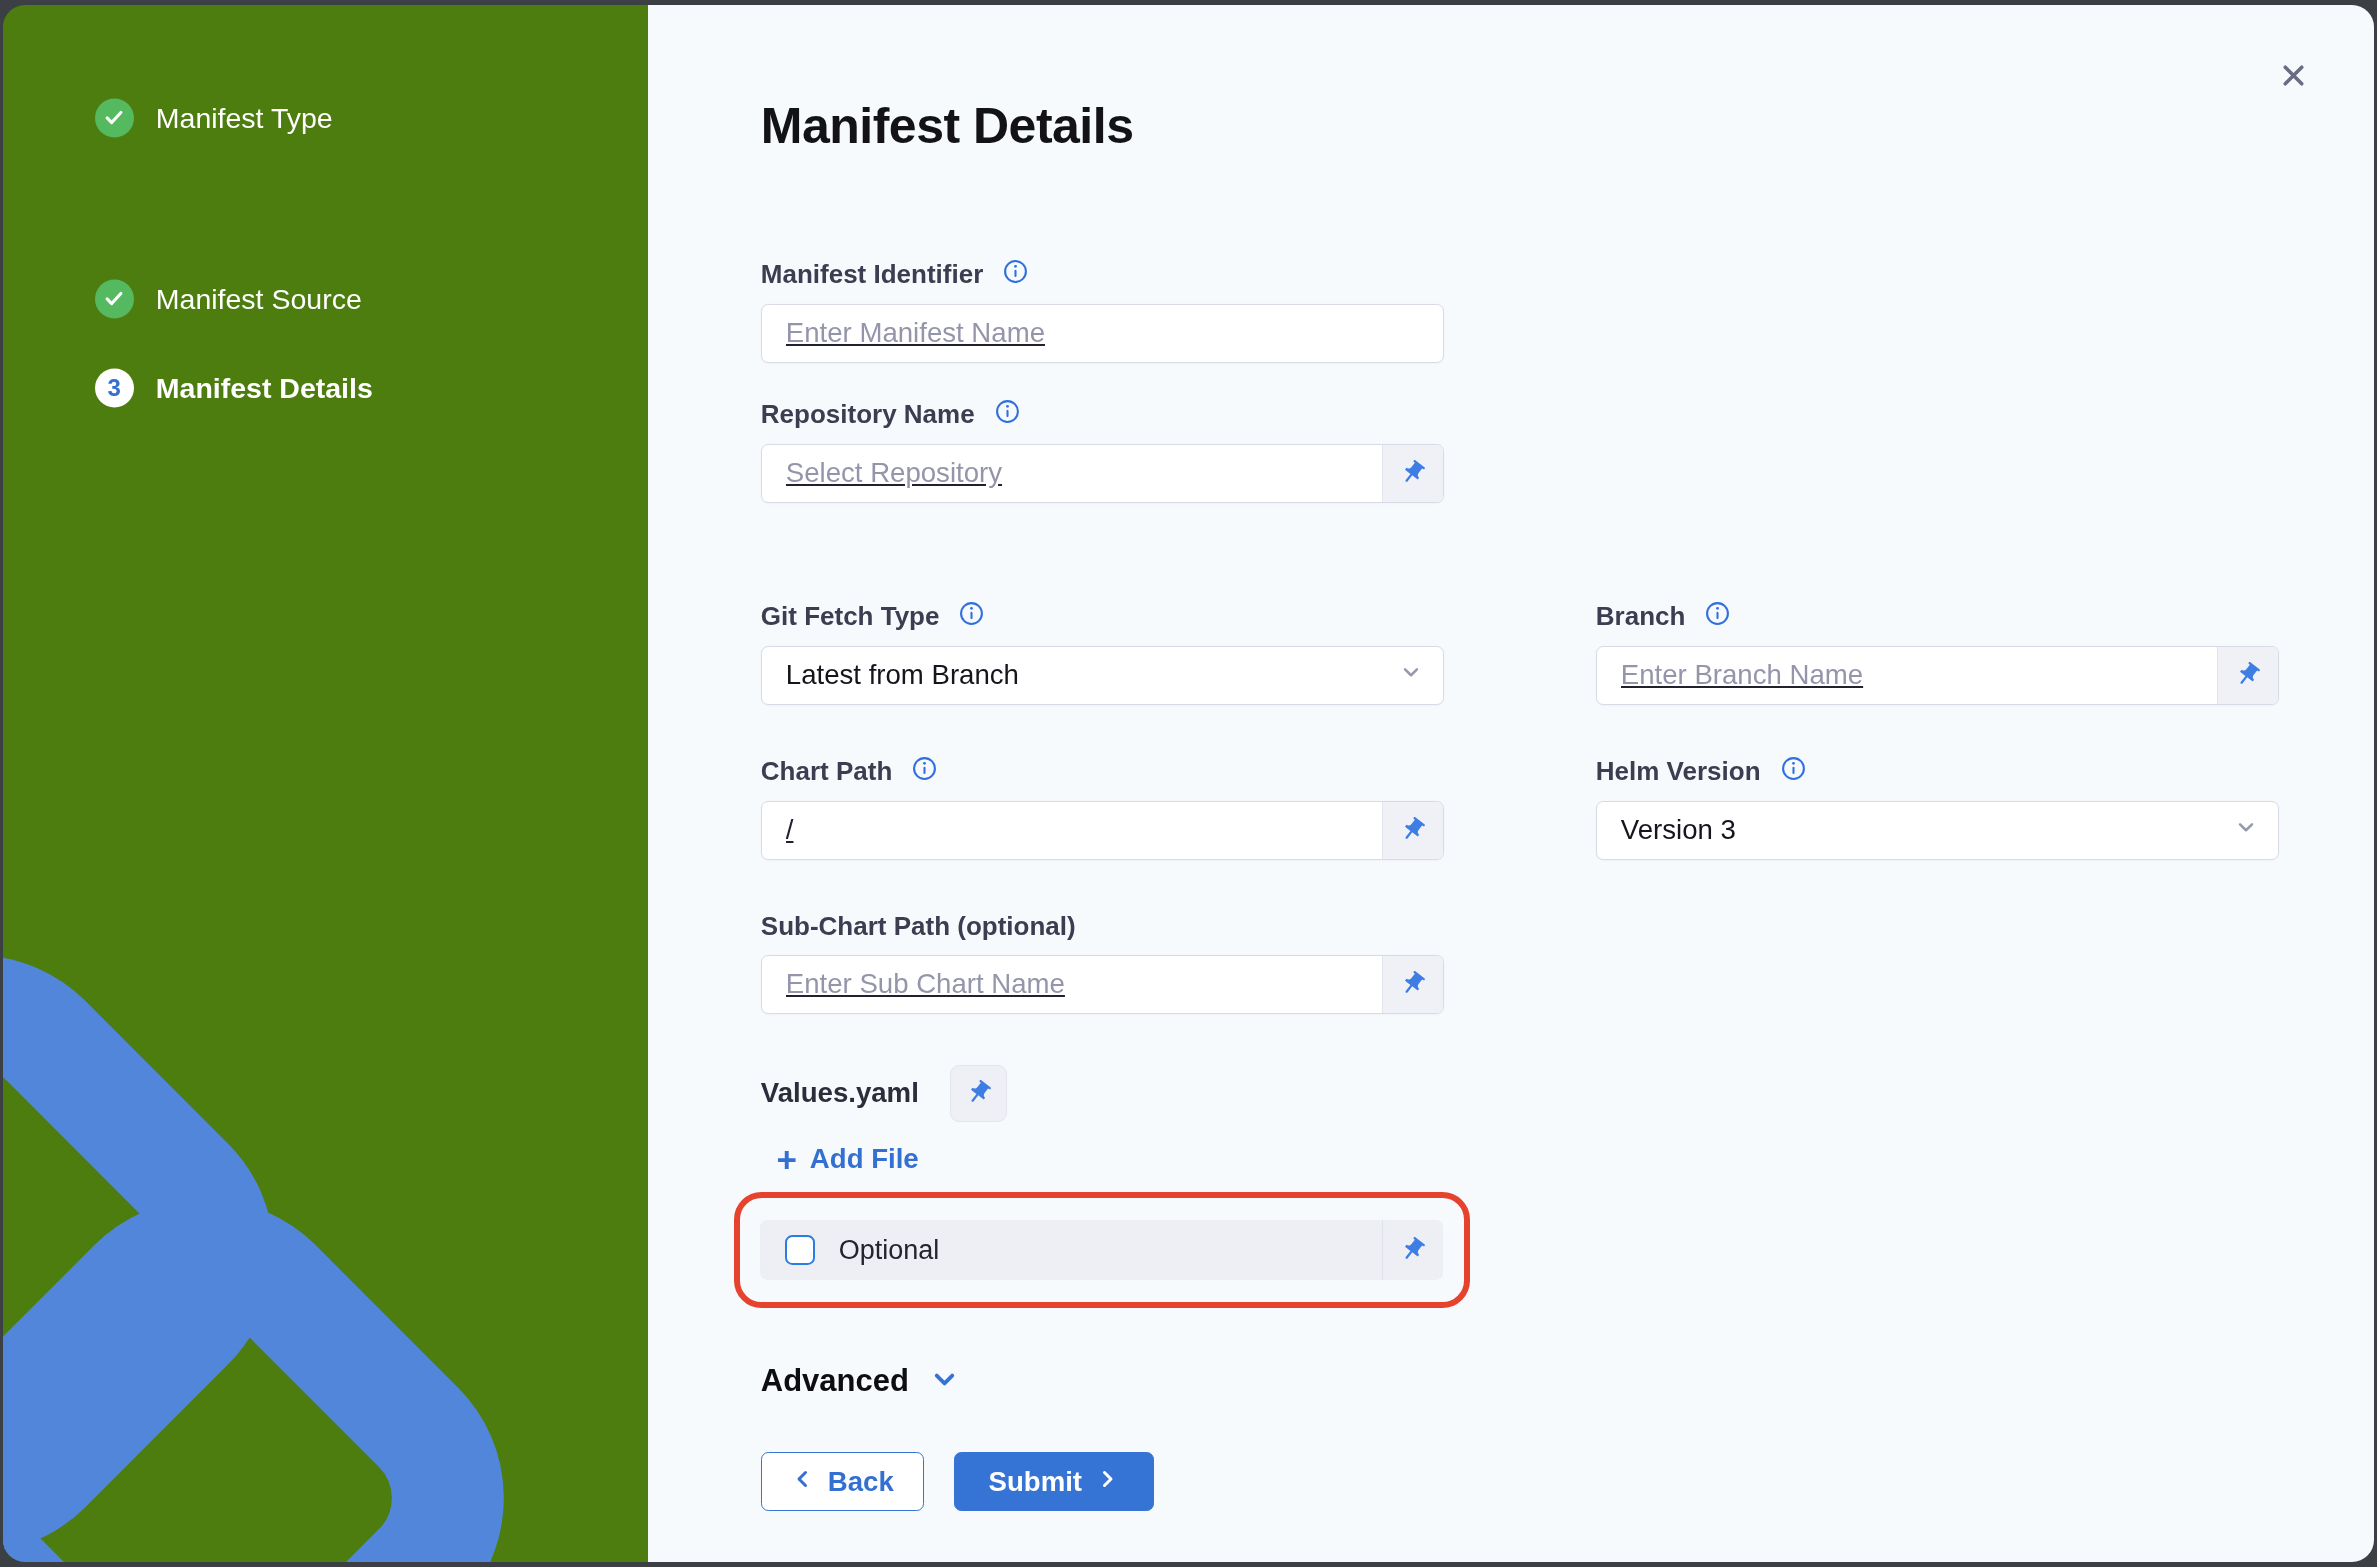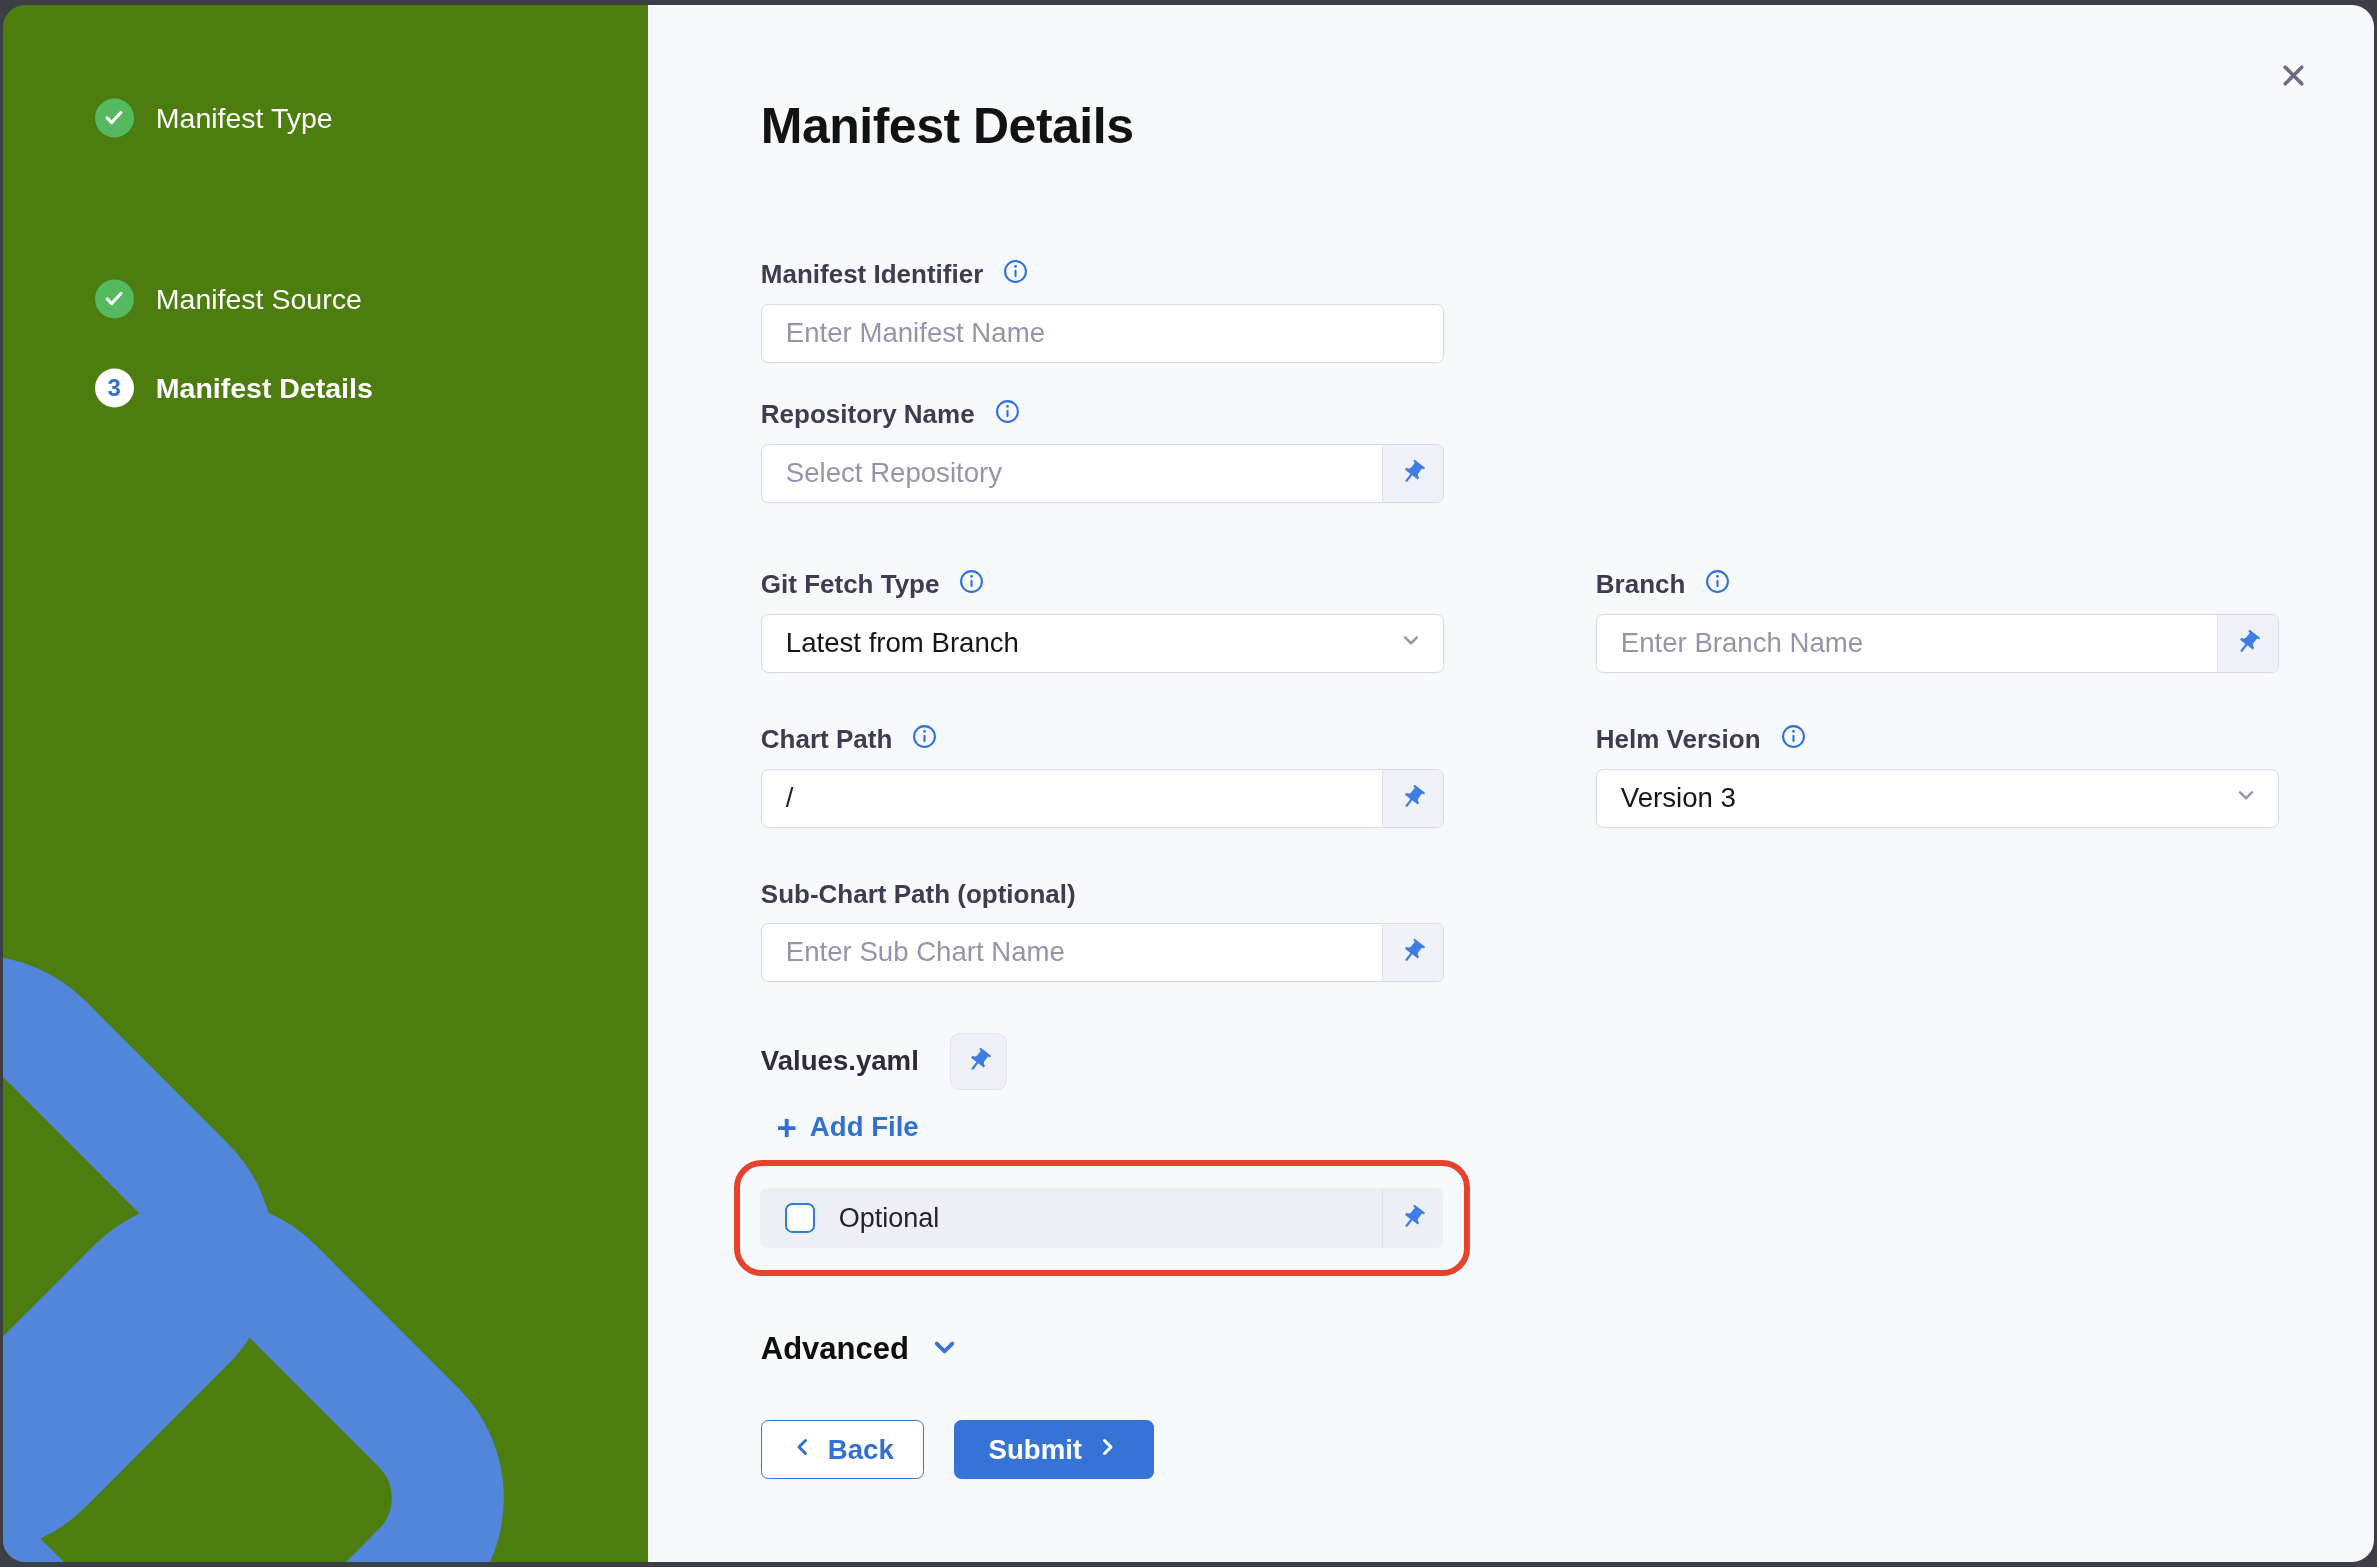--- a/index.html
+++ b/index.html
@@ -54,37 +54,37 @@
   .col { width:683px; }
   .two-col { display:flex; gap:152px; }
 
   .input-wrap {
     display:flex; align-items:stretch; height:59px; margin-top:13px;
     border:0.9px solid #d8dae6; border-radius:7.3px; background:#ffffff; overflow:hidden;
     box-shadow:0 0.9px 1.8px rgba(40,50,80,0.04);
   }
   .input-wrap input {
     border:none; outline:none; background:transparent; flex:1; min-width:0;
-    padding:0 22px 0 24px; font-size:27.6px; color:#22222e; font-family:inherit;
+    padding:0 22px 0 24px; font-size:27.6px; color:#22222e; font-family:inherit;text-decoration:underline;
   }
   .input-wrap input::placeholder { color:#9495aa; }
   .pin-slot {
     width:61px; flex:none; background:#f0f1f7; border-left:0.9px solid #e2e4ee;
     display:flex; align-items:center; justify-content:center; cursor:pointer;
   }
   .select-box {
     height:59px; margin-top:13px; border:0.9px solid #d8dae6; border-radius:7.3px; background:#ffffff;
     display:flex; align-items:center; justify-content:space-between; padding:0 18.4px 0 24px;
     font-size:27.6px; color:#15151d; cursor:pointer;
     box-shadow:0 0.9px 1.8px rgba(40,50,80,0.04);
   }
 
   .mt-title-gap { margin-top:104px; }
   .mt-39 { margin-top:36px; }
-  .mt-72 { margin-top:66px; }
+  .mt-72 { margin-top:98px; }
   .mt-55 { margin-top:51px; }
 
   .values-row { margin-top:51px; display:flex; align-items:center; gap:31px; }
   .values-label { font-size:27.6px; font-weight:600; color:#2c2d3a; }
   .pin-button {
     width:57px; height:57px; border-radius:9.2px; background:#eef0f6; border:0.9px solid #e3e5ee;
     display:flex; align-items:center; justify-content:center; cursor:pointer;
   }
   .add-file { margin-top:20px; margin-left:15.6px; display:flex; align-items:center; gap:13px; cursor:pointer; width:max-content; }
   .add-file .plus { font-size:35px; font-weight:700; color:#3470d1; line-height:1; }

